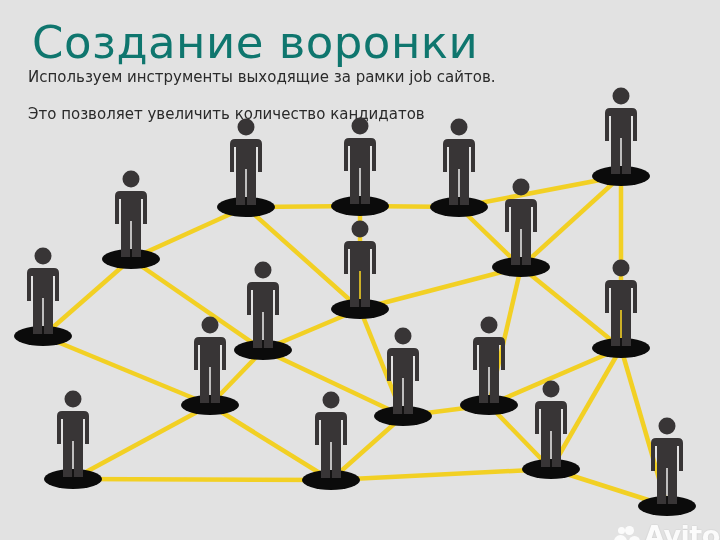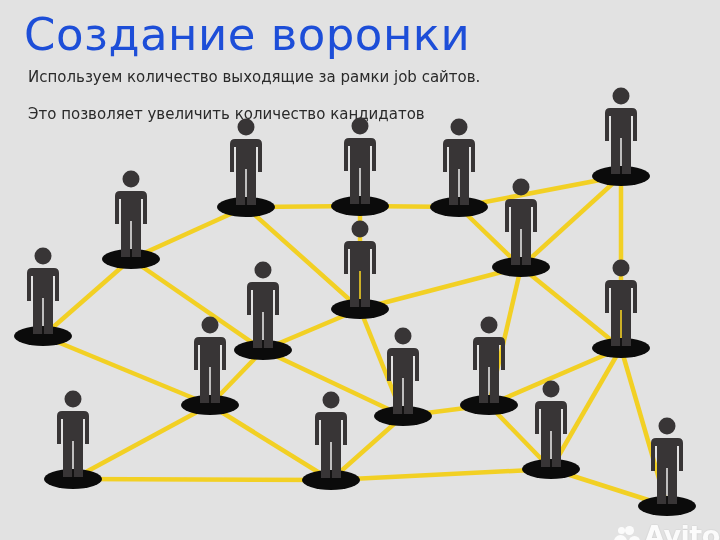--- a/index.html
+++ b/index.html
@@ -1,31 +1,31 @@
 <!DOCTYPE html>
 <html><head>
 <meta charset="utf-8">
 <style>
   html, body { margin: 0; padding: 0; }
   body { width: 720px; height: 540px; overflow: hidden; background: #e2e2e2; position: relative; font-family: "DejaVu Sans", sans-serif; }
-  .title { position: absolute; left: 24px; top: 8px; font-size: 45px; color: #1d4ed8; letter-spacing: 0.5px; font-weight: normal; margin: 0; }
+  .title { position: absolute; left: 24px; top: 8px; font-size: 45px; color: #0f766e; letter-spacing: 0.5px; font-weight: normal; margin: 8px; }
   .subtitle { position: absolute; left: 28px; font-size: 15px; color: #2a2a2a; margin: 0; }
   .sub1 { top: 68px; }
   .sub2 { top: 105px; }
   svg.net { position: absolute; left: 0; top: 0; }
   .watermark { position: absolute; left: 612px; top: 520px; display: flex; align-items: center; opacity: 0.88; }
   .wm-dots { position: relative; width: 30px; height: 26px; }
   .wm-dots span { position: absolute; background: #ffffff; border-radius: 50%; }
   .wm-text { color: #ffffff; font-family: "DejaVu Sans", sans-serif; font-size: 27px; font-weight: bold; margin-left: 2px; letter-spacing: -0.5px; text-shadow: 0 0 2px rgba(0,0,0,0.15); }
 </style>
 </head>
 <body>
 
 <h1 class="title">Создание воронки</h1>
-<p class="subtitle sub1">Используем количество выходящие  за рамки job сайтов.</p>
+<p class="subtitle sub1">Используем инструменты выходящие  за рамки job сайтов.</p>
 <p class="subtitle sub2">Это позволяет увеличить количество кандидатов</p>
 
 <svg class="net" width="720" height="540" viewBox="0 0 720 540">
   <g id="edges">
       <line x1="131" y1="259" x2="43" y2="336" stroke="#f2d024" stroke-width="4.5"></line>
       <line x1="131" y1="259" x2="246" y2="207" stroke="#f2d024" stroke-width="4.5"></line>
       <line x1="131" y1="259" x2="263" y2="350" stroke="#f2d024" stroke-width="4.5"></line>
       <line x1="246" y1="207" x2="360" y2="206" stroke="#f2d024" stroke-width="4.5"></line>
       <line x1="246" y1="207" x2="360" y2="309" stroke="#f2d024" stroke-width="4.5"></line>
       <line x1="360" y1="206" x2="459" y2="207" stroke="#f2d024" stroke-width="4.5"></line>

